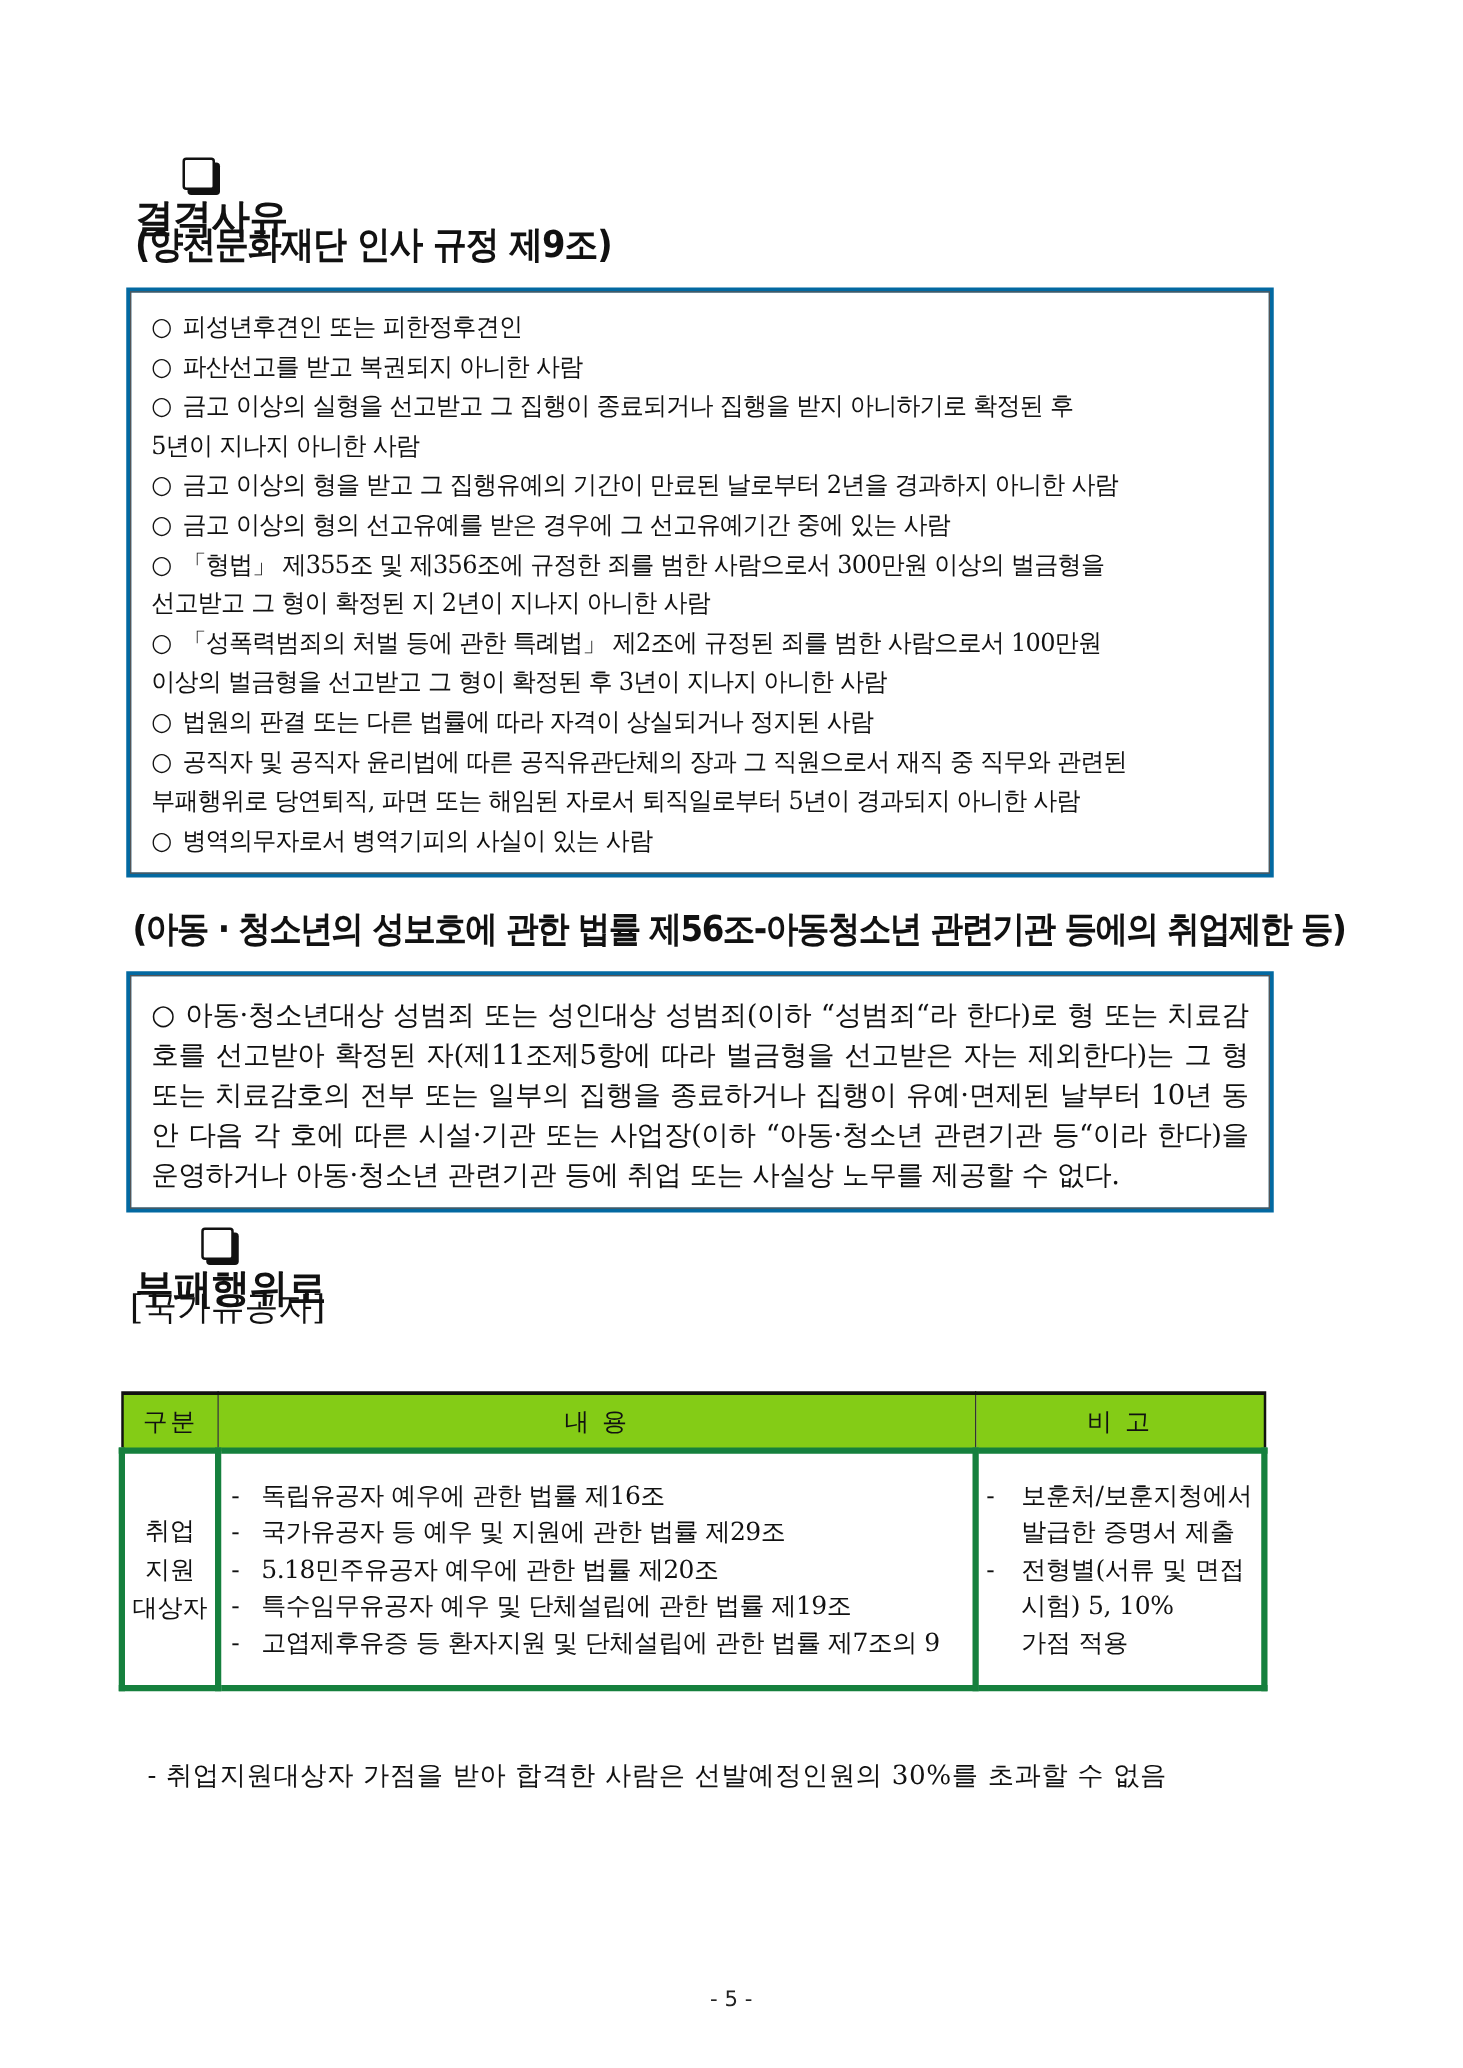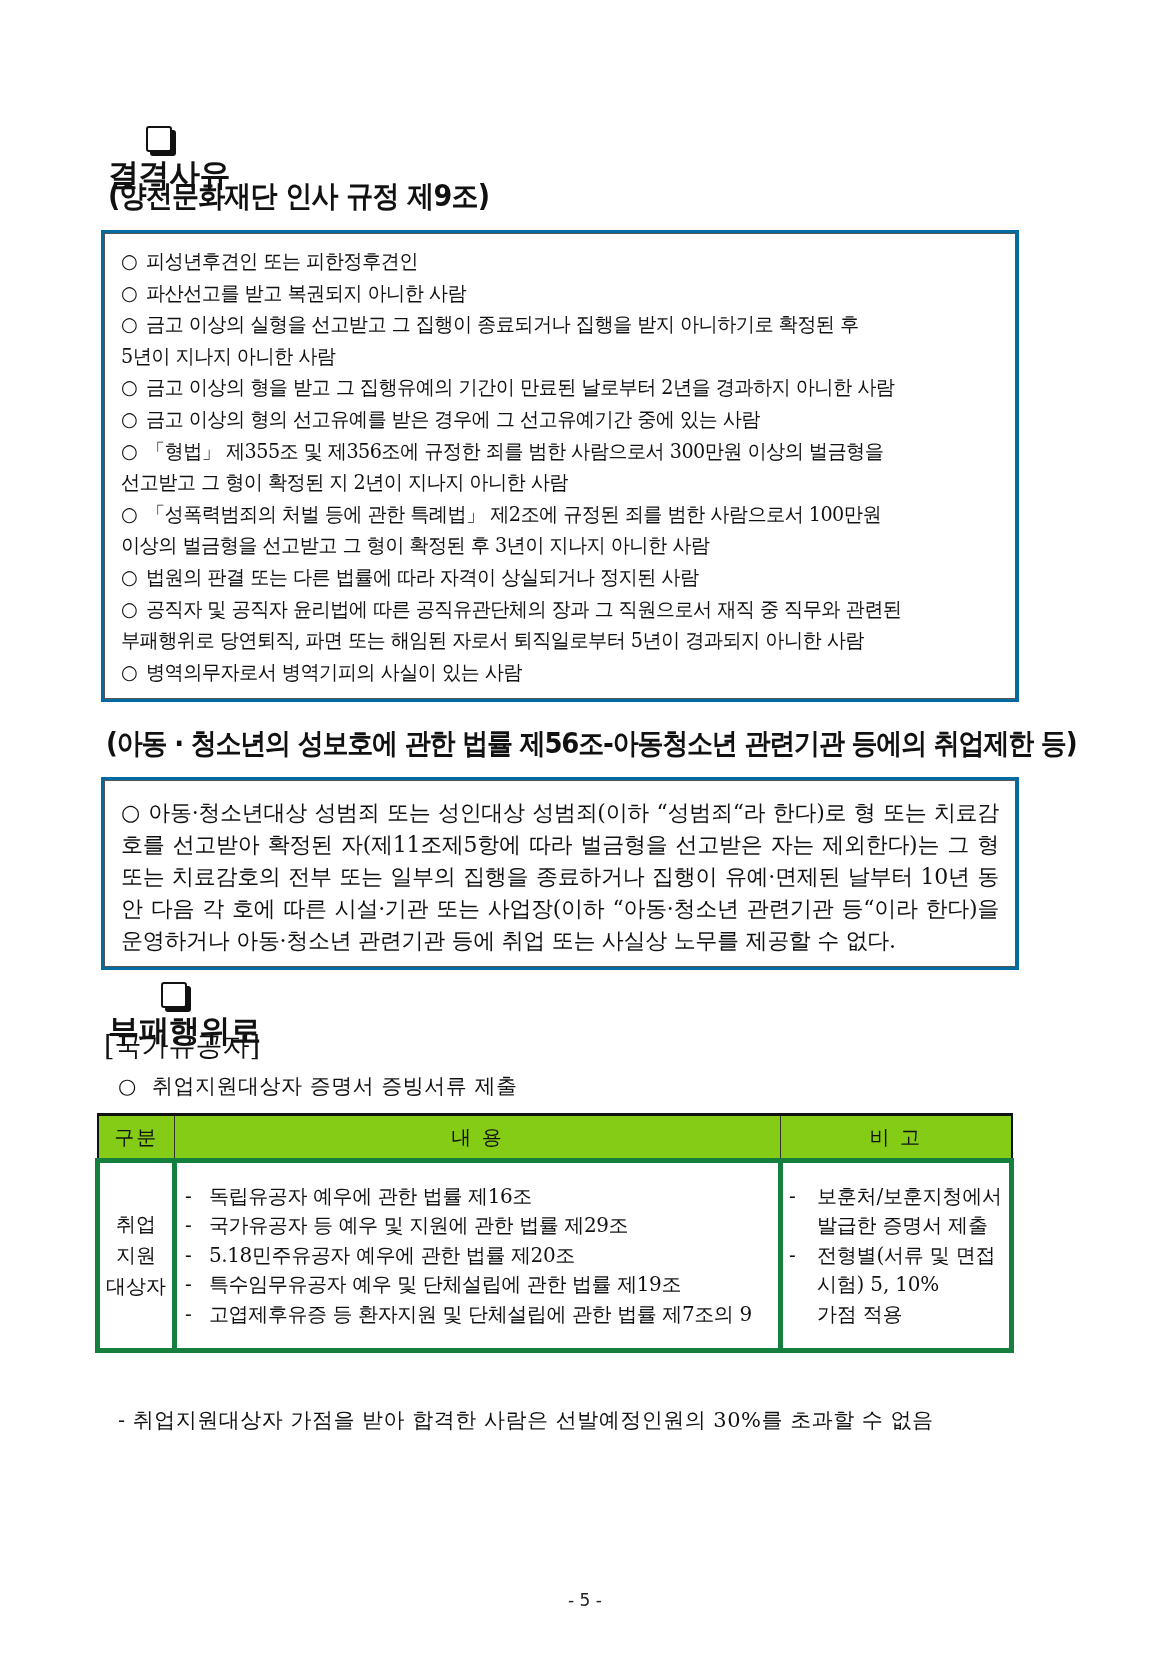--- a/index.html
+++ b/index.html
@@ -115,24 +115,20 @@
       <span>아동·청소년대상 성범죄 또는 성인대상 성범죄(이하 “성범죄“라 한다)로 형 또는 치료감호를 선고받아 확정된 자(제11조제5항에 따라 벌금형을 선고받은 자는 제외한다)는 그 형 또는 치료감호의 전부 또는 일부의 집행을 종료하거나 집행이 유예·면제된 날부터 10년 동안 다음 각 호에 따른 시설·기관 또는 사업장(이하 “아동·청소년 관련기관 등“이라 한다)을 운영하거나 아동·청소년 관련기관 등에 취업 또는 사실상 노무를 제공할 수 없다.</span>
     </div>
   </div>
 
   <div class="sec-head" style="top:984px;">
     <span class="checkbox-icon"></span>
     <span>부패행위로</span>
   </div>
   <div class="sub-head plain" style="top:1028px; left:104px;">[국가유공자]</div>
 
-  <div class="line-text" style="left:118px; top:1072px;">
-    <span>○</span>
-    <span style="margin-left:8px;">취업지원대상자 증명서 증빙서류 제출</span>
-  </div>
 
   <table class="grid">
     <thead>
       <tr>
         <th style="width:70px;">구분</th>
         <th>내 용</th>
         <th style="width:226px;">비 고</th>
       </tr>
     </thead>
     <tbody>

